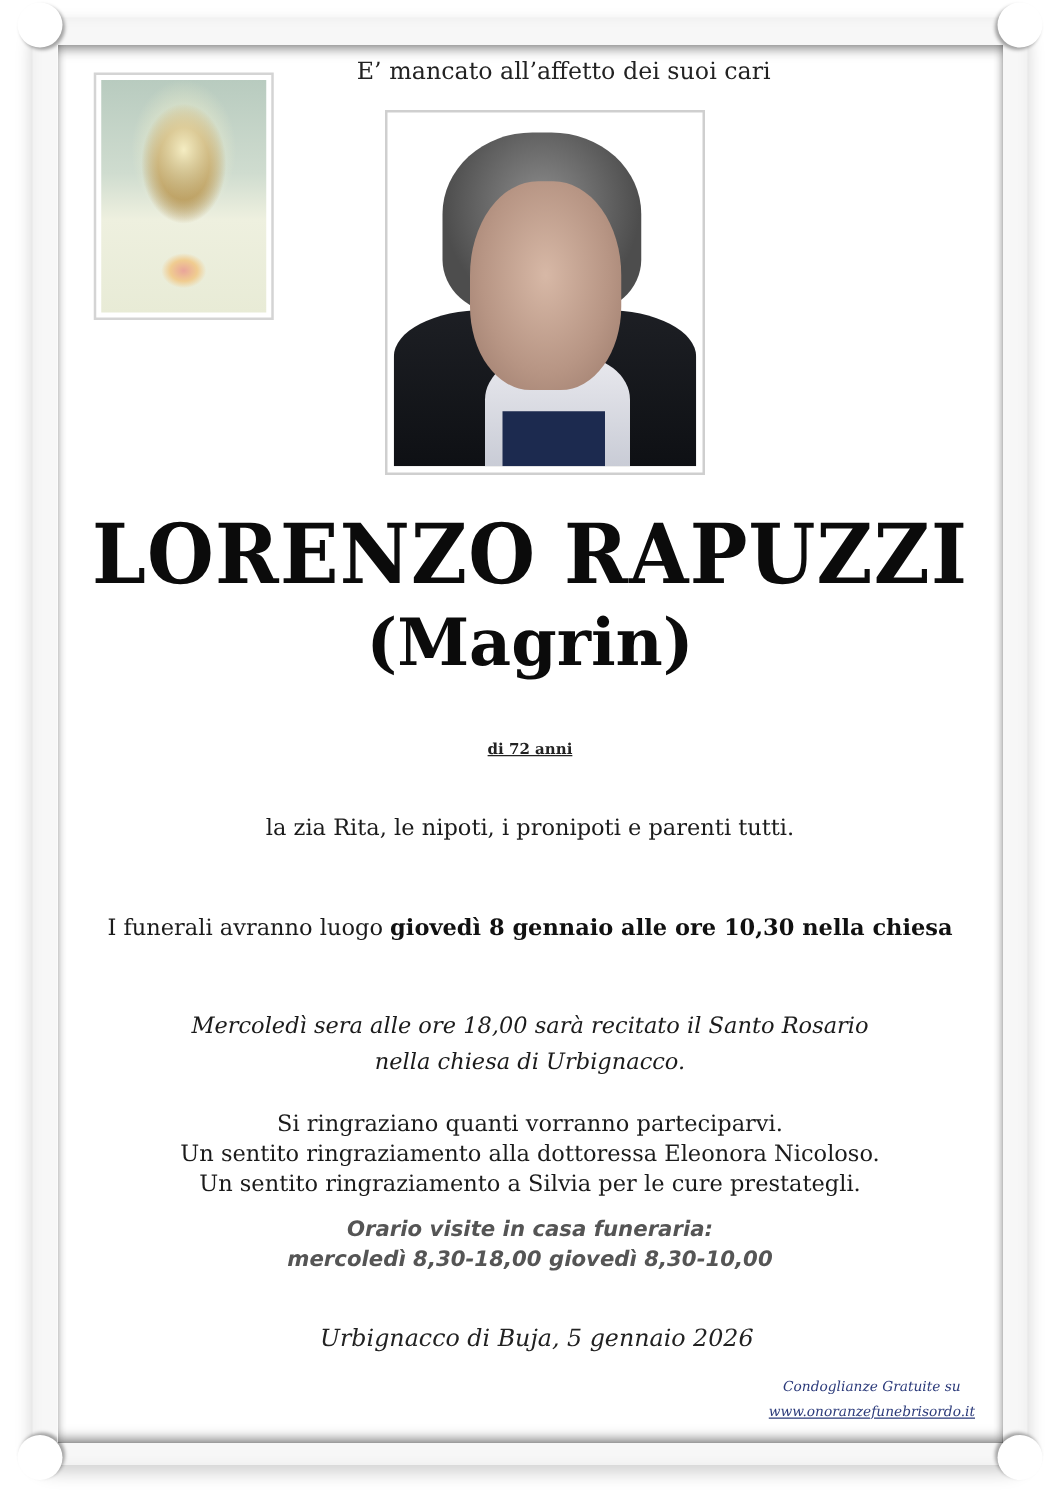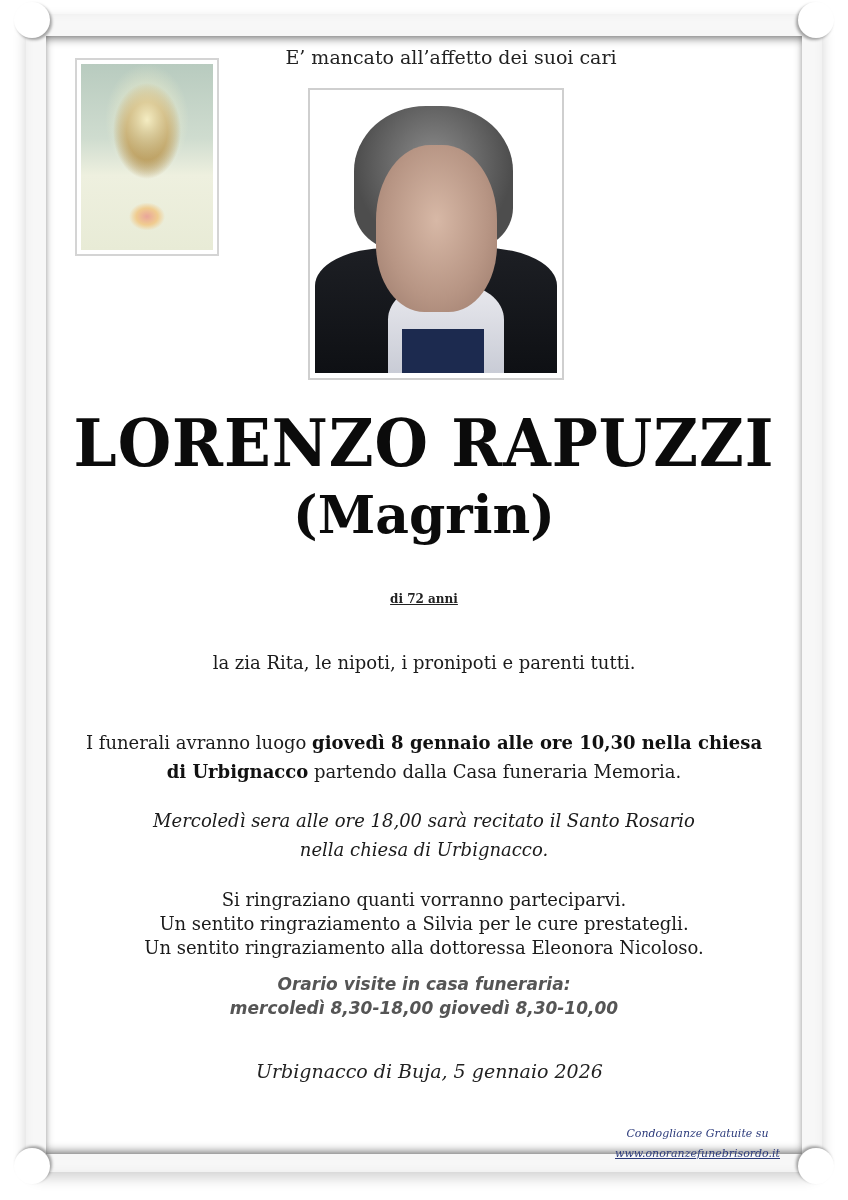--- a/index.html
+++ b/index.html
@@ -117,21 +117,21 @@
     .drop {
       position:absolute; left:140px; top:34px; width:10px; height:12px; background:#2b3a7a;
       border-radius:50% 50% 50% 0; transform:rotate(-45deg);
     }
     .leaf {
       position:absolute; left:78px; top:46px; width:12px; height:16px; background:#a89a7e;
       border-radius:50% 50% 50% 50%;
     }
     .condo {
       position:absolute; right:22px; top:1064px; text-align:center; color:#2b3a7a;
-      font-family:"DejaVu Serif", serif; font-style:italic; font-size:11px; line-height:20px;margin-top:24px;
+      font-family:"DejaVu Serif", serif; font-style:italic; font-size:11px; line-height:20px;
     }
     .condo .url { text-decoration:underline; }
   </style>
 </head>
 <body>
 
 <div class="frame-outer">
   <div class="corner tl"></div>
   <div class="corner tr"></div>
   <div class="corner bl"></div>
@@ -161,34 +161,31 @@
   <div class="age">di 72 anni</div>
 
   <div class="para p1">
     <div>la zia Rita, le nipoti, i pronipoti e parenti tutti.</div>
   </div>
 
   <div class="para p2">
     <div>
       <span>I funerali avranno luogo </span><b>giovedì 8 gennaio alle ore 10,30 nella chiesa</b>
     </div>
-    <div>
-      <b>di Urbignacco</b><span> partendo dalla Casa funeraria Memoria.</span>
-    </div>
   </div>
 
   <div class="para p3">
     <div>Mercoledì sera alle ore 18,00 sarà recitato il Santo Rosario</div>
     <div>nella chiesa di Urbignacco.</div>
   </div>
 
   <div class="para p4">
     <div>Si ringraziano quanti vorranno parteciparvi.</div>
+    <div>Un sentito ringraziamento alla dottoressa Eleonora Nicoloso.</div>
     <div>Un sentito ringraziamento a Silvia per le cure prestategli.</div>
-    <div>Un sentito ringraziamento alla dottoressa Eleonora Nicoloso.</div>
   </div>
 
   <div class="orario">
     <div>Orario visite in casa funeraria:</div>
     <div>mercoledì 8,30-18,00 giovedì 8,30-10,00</div>
   </div>
 
   <div class="dateline">Urbignacco di Buja, 5 gennaio 2026</div>
 
 

